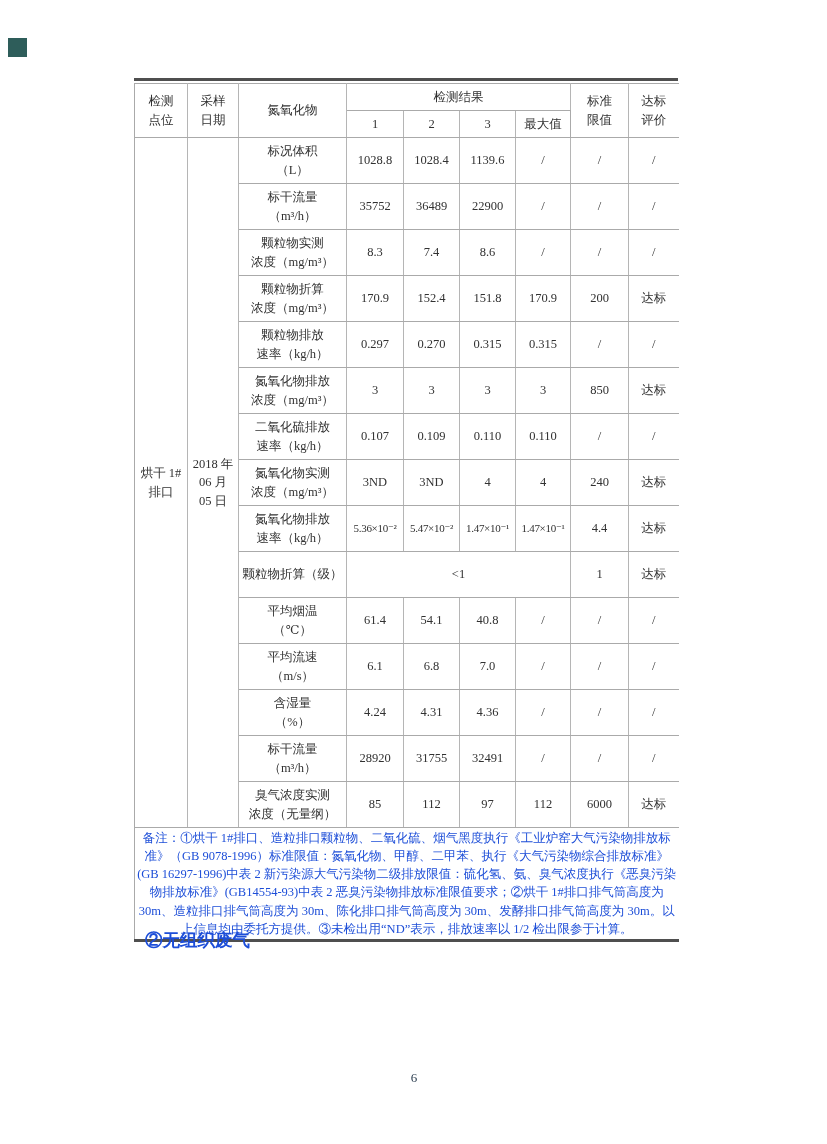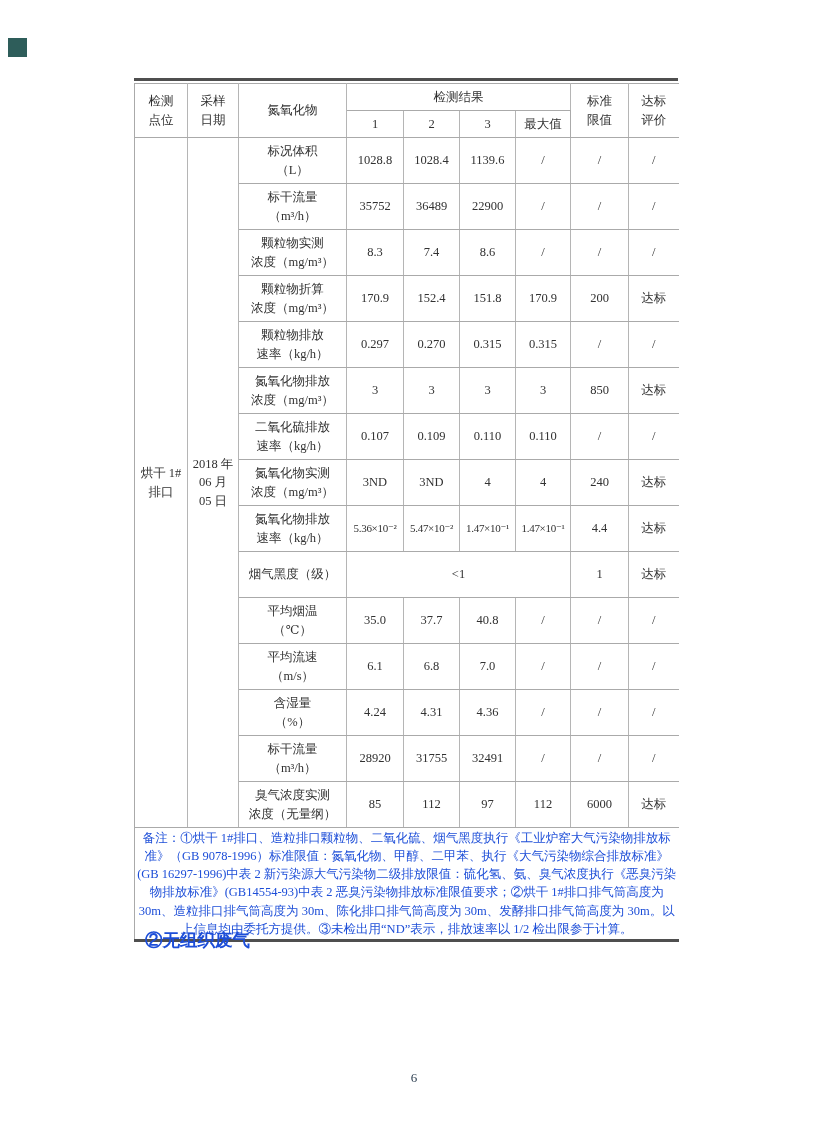--- a/index.html
+++ b/index.html
@@ -178,30 +178,30 @@
           <td>氮氧化物排放
 速率（kg/h）</td>
           <td class="tight">5.36×10⁻²</td>
           <td class="tight">5.47×10⁻²</td>
           <td class="tight">1.47×10⁻¹</td>
           <td class="tight">1.47×10⁻¹</td>
           <td>4.4</td>
           <td class="lastcol">达标</td>
         </tr>
         <tr class="datarow">
-          <td>烟气黑度（级）</td>
+          <td>颗粒物折算（级）</td>
           <td colspan="4">&lt;1</td>
           <td>1</td>
           <td class="lastcol">达标</td>
         </tr>
         <tr class="datarow">
           <td>平均烟温
 （℃）</td>
-          <td>35.0</td>
-          <td>37.7</td>
+          <td>61.4</td>
+          <td>54.1</td>
           <td>40.8</td>
           <td>/</td>
           <td>/</td>
           <td class="lastcol">/</td>
         </tr>
         <tr class="datarow">
           <td>平均流速
 （m/s）</td>
           <td>6.1</td>
           <td>6.8</td>

